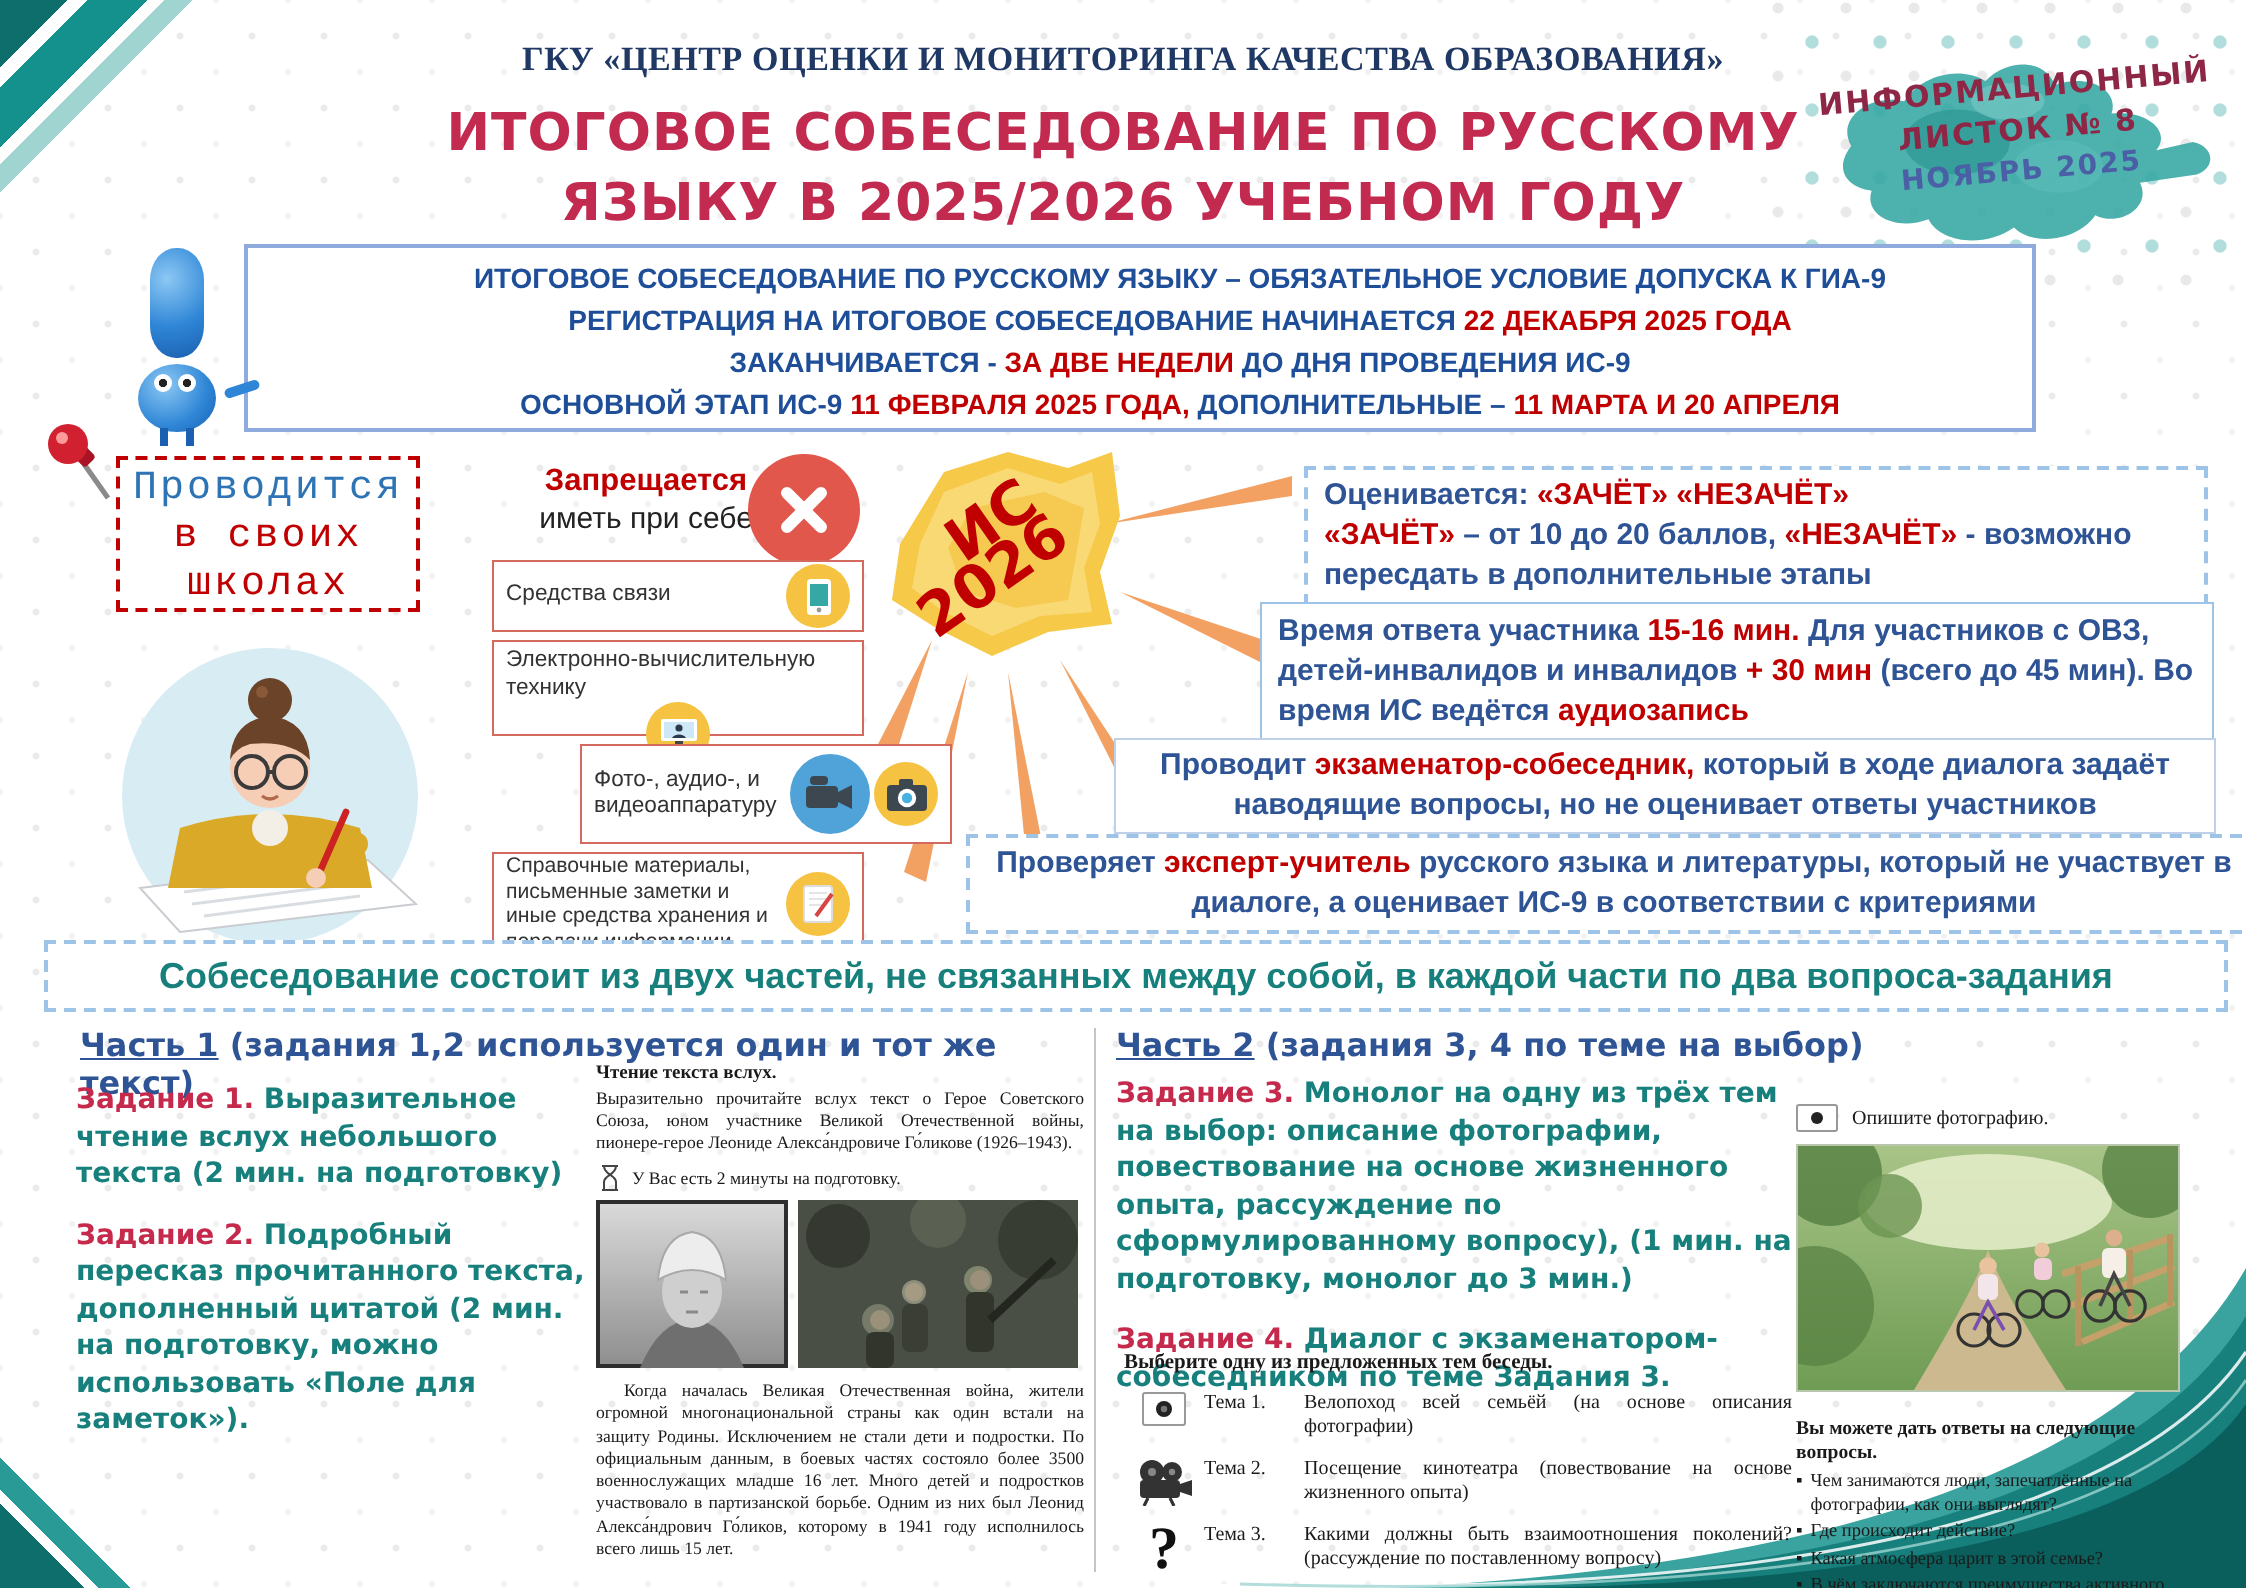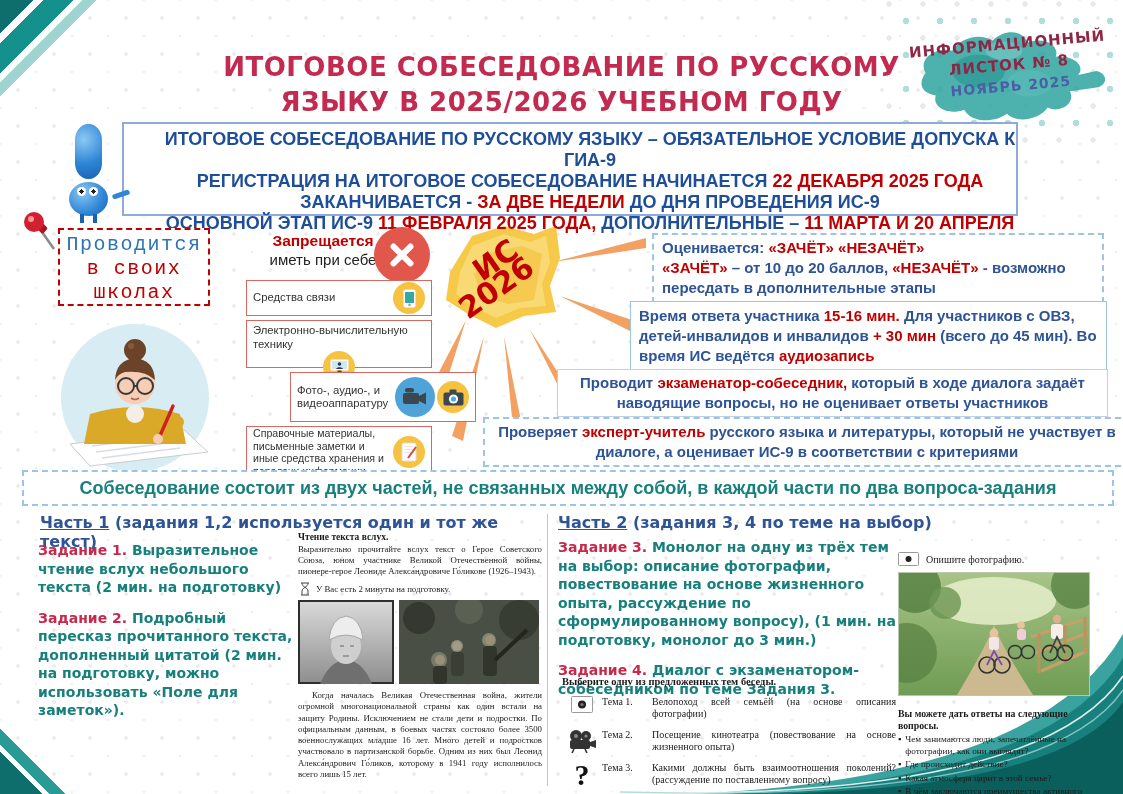--- a/index.html
+++ b/index.html
@@ -30,21 +30,21 @@
   .badge{top:10px;right:8px;width:212px;height:122px;z-index:2;}
   .badge svg{position:absolute;top:0;left:0;}
   .badge-text{position:absolute;top:24px;left:0;width:100%;text-align:center;transform:rotate(-5deg);
     font-family:"DejaVu Sans",sans-serif;font-weight:bold;}
   .badge-l1,.badge-l2{color:#8E2645;font-size:15px;line-height:21px;letter-spacing:1px;}
   .badge-l3{color:#4A5FA5;font-size:14px;line-height:20px;letter-spacing:1px;}
 
   
   .info-box{left:122px;top:122px;width:896px;height:94px;border:2px solid #8FAADC;background:#fff;
     z-index:2;text-align:center;padding-top:5px;box-sizing:border-box;
-    font-weight:bold;font-size:18px;line-height:21px;font-family:"Liberation Sans",sans-serif;padding-left:40px;}
+    font-weight:bold;font-size:14px;line-height:21px;font-family:"Liberation Sans",sans-serif;padding-left:40px;}
   .seg-blue{color:#1F4E99;}
   .seg-red{color:#C00000;}
 
   
   .mascot{left:58px;top:124px;width:64px;height:100px;z-index:2;}
   .mascot .bar{position:absolute;left:17px;top:0;width:27px;height:55px;border-radius:13px/16px;
     background:radial-gradient(circle at 32% 28%,#8cc8f4,#2f86d6 55%,#1a5fb0);}
   .mascot .dot{position:absolute;left:11px;top:58px;width:39px;height:34px;border-radius:50%;
     background:radial-gradient(circle at 35% 30%,#8cc8f4,#2f86d6 60%,#1a5fb0);}
   .mascot .eye{position:absolute;top:63px;width:9px;height:9px;border-radius:50%;
@@ -143,20 +143,21 @@
   <div class="abs diamonds-tr"></div>
 
   <svg class="abs bottom-wave" viewBox="0 0 1123 170">
     <path d="M500,170 Q1020,190 1123,10 L1123,170 Z" fill="#3aa39f"></path>
     <path d="M540,170 Q1030,188 1123,34 L1123,170 Z" fill="#17807D"></path>
     <path d="M660,170 Q1055,178 1123,78 L1123,170 Z" fill="#0a5f5c"></path>
     <path d="M580,168 Q1035,182 1123,52" fill="none" stroke="#ffffff" stroke-width="1.6" opacity=".85"></path>
     <path d="M620,168 Q1045,180 1123,66" fill="none" stroke="#9fd4d1" stroke-width="1.4" opacity=".8"></path>
   </svg>
 
+  <div class="abs org-title">ГКУ «ЦЕНТР ОЦЕНКИ И МОНИТОРИНГА КАЧЕСТВА ОБРАЗОВАНИЯ»</div>
   <div class="abs main-title">
     <div>ИТОГОВОЕ СОБЕСЕДОВАНИЕ ПО РУССКОМУ</div>
     <div>ЯЗЫКУ В 2025/2026 УЧЕБНОМ ГОДУ</div>
   </div>
 
   <div class="abs badge">
     <svg width="212" height="122" viewBox="0 0 200 120">
       <path d="M18,62 C10,48 28,36 44,40 C52,28 70,22 84,30 C96,18 114,20 118,32 C134,26 150,34 146,46
                C162,44 176,54 168,64 L186,60 C196,62 198,72 188,76 L160,80 C166,92 150,102 138,96
                C130,108 108,112 98,102 C84,112 62,110 56,98 C40,104 24,96 28,84 C14,82 10,72 18,62 Z" fill="#3aa8a4" opacity=".9"></path>

